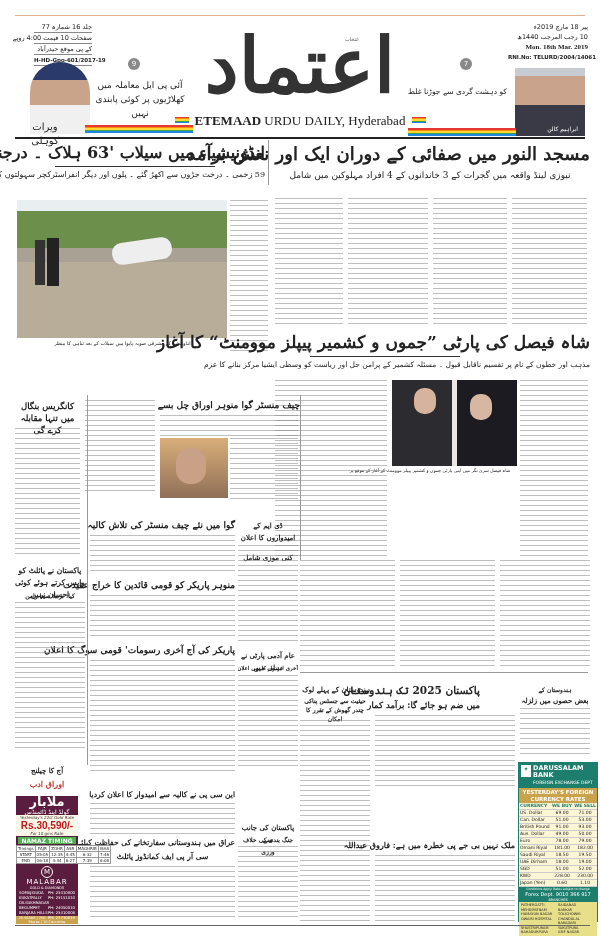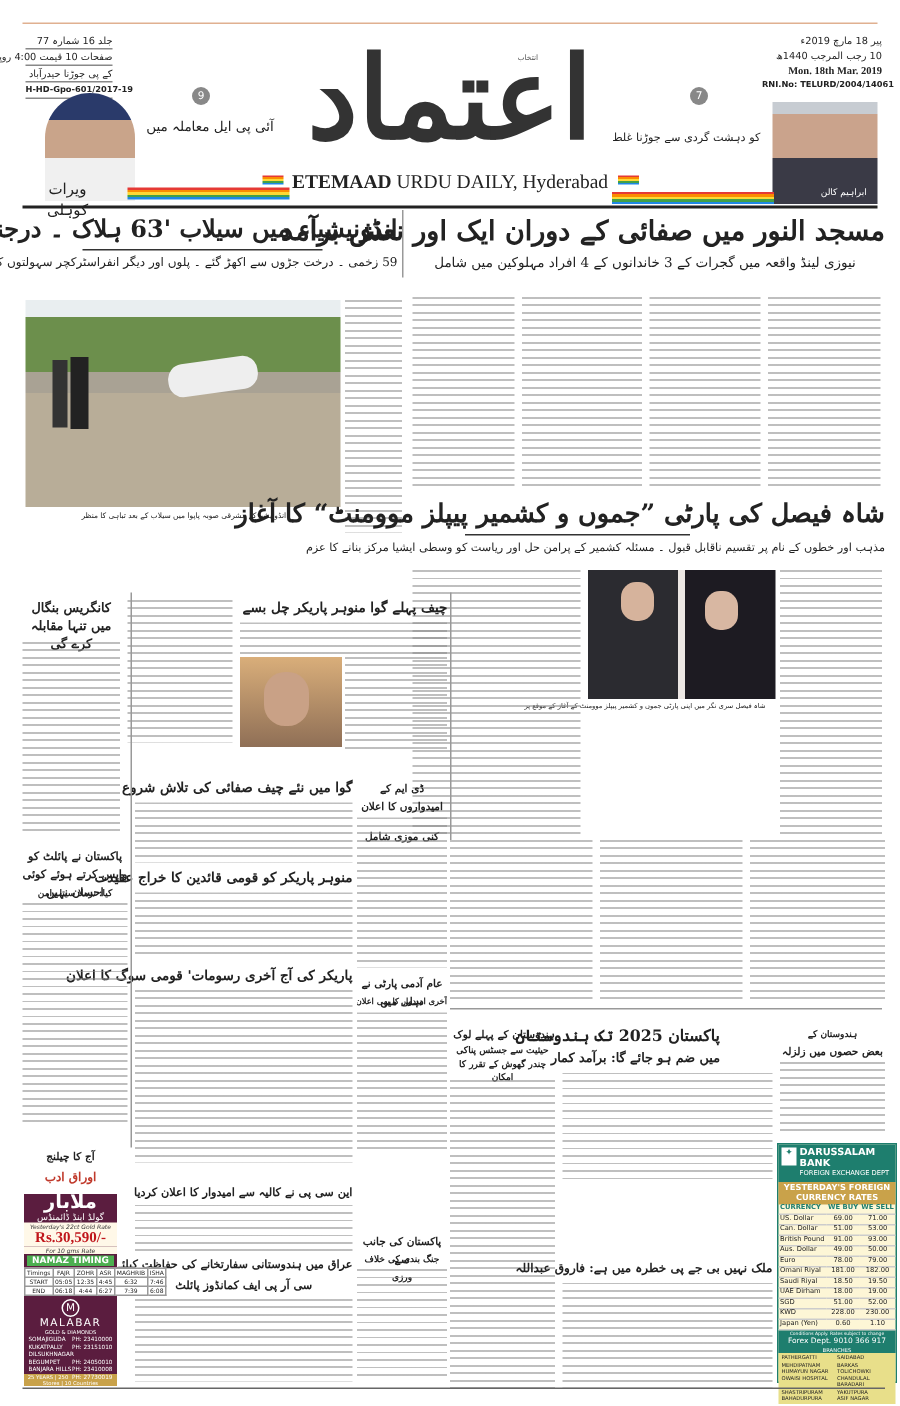--- a/index.html
+++ b/index.html
@@ -1,20 +1,20 @@
 <!DOCTYPE html>
 <html><head>
 <meta charset="utf-8">
 <style>
 *{box-sizing:border-box;margin:0;padding:0}
 body{width:600px;height:937px;background:#fff;font-family:"DejaVu Sans",sans-serif;position:relative;overflow:hidden;color:#222}
 .abs{position:absolute}
 .topline{left:15px;top:15px;width:570px;height:1px;background:#e0b090}
 .meta{font-size:6.5px;line-height:10px;direction:rtl;text-align:right;white-space:nowrap}
-.meta-l{left:17px;top:22px;width:58px}
+.meta-l{left:34px;top:22px;width:58px}
 .meta-l div{border-bottom:1px solid #888}
 .meta-r{right:12px;top:22px;width:80px}
 .meta-r .en{direction:ltr;font-family:Liberation Serif, serif;font-weight:bold;font-size:7px}
 .meta-r .rni{direction:ltr;font-size:5.5px;font-weight:bold}
 .promo{font-size:9px;direction:rtl;text-align:center;line-height:14px;font-family:"DejaVu Serif",serif}
 .photo{background:linear-gradient(180deg,#d9d4cf,#a59a91)}
 .circle{width:12px;height:12px;border-radius:50%;background:#888;color:#fff;font-size:7px;text-align:center;line-height:12px}
 .masthead{left:185px;top:18px;width:230px;height:95px;font-family:"DejaVu Serif",serif;font-size:76px;font-weight:bold;color:#333;text-align:center;line-height:95px;direction:rtl}
 .rainbow{height:8px;background:linear-gradient(180deg,#e53935 0 20%,#fb8c00 20% 40%,#fdd835 40% 60%,#43a047 60% 80%,#1e88e5 80% 100%)}
 .tagline{left:175px;top:113px;width:250px;text-align:center;font-family:"Liberation Serif",serif;font-size:13px;color:#222}
@@ -22,21 +22,21 @@
 .rule{height:2px;background:#222}
 .headline{direction:rtl;text-align:center;font-family:"DejaVu Serif",serif;font-weight:bold;color:#222;white-space:nowrap}
 .sub{direction:rtl;text-align:center;font-family:"DejaVu Serif",serif;font-size:9px;white-space:nowrap}
 .col{direction:rtl;overflow:hidden;font-size:5px;line-height:7.5px;color:#555}
 .txt{background:repeating-linear-gradient(180deg,#8a8a8a 0 1.3px,transparent 1.3px 5px);opacity:.55}
 .smallhead{direction:rtl;text-align:center;font-family:"DejaVu Serif",serif;font-weight:bold;font-size:8.5px;line-height:12px;color:#222}
 .vline{width:1px;background:#999}
 .hline{height:1px;background:#999}
 
 .mal{left:16px;top:796px;width:62px;height:125px;background:#5b1d3f;color:#fff;font-size:5px;text-align:center}
-.mal .rate{background:#fff8e8;color:#c0161b;font-weight:bold;font-size:10px;font-family:Liberation Serif, serif}
+.mal .rate{background:#fff8e8;color:#c0161b;font-weight:bold;font-size:10px;font-family:Liberation Sans, sans-serif}
 .mal .namaz{background:#4caf50;color:#fff;font-weight:bold;font-size:6px;margin:1px 2px}
 .mal table{width:100%;border-collapse:collapse;font-size:4px;background:#fff;color:#222}
 .mal td{border:1px solid #999;padding:0 1px}
 .mal .store{font-size:3.8px;text-align:left;padding:0 3px;line-height:5px}
 
 .bank{left:518px;top:762px;width:80px;height:160px;border:1px solid #1e7e6e;background:#fdf6d6;font-size:4.8px}
 .bank .bh{background:#1e7e6e;color:#fff;font-weight:bold;font-size:6.5px;line-height:7px;padding:2px 2px 2px 14px;position:relative}
 .bank .logo{position:absolute;left:2px;top:2px;width:10px;height:12px;background:#fff;color:#1e7e6e;font-size:6px;text-align:center}
 .bank .yf{background:#c9a24a;color:#fff;font-weight:bold;text-align:center;font-size:5.5px;line-height:6.5px;padding:1px}
 .bank table{width:100%;border-collapse:collapse}
@@ -47,35 +47,36 @@
 .bank .br{background:#e8df8a;font-size:3.5px;line-height:4.5px;padding:1px 2px;display:grid;grid-template-columns:1fr 1fr}
 </style>
 </head>
 <body>
 
 <div class="abs topline"></div>
 
 <div class="abs meta meta-l">
   <div>جلد 16 شمارہ 77</div>
   <div>صفحات 10 قیمت 4:00 روپے</div>
-  <div>کے پی جوڑنا حیدرآباد</div>
+  <div>کے پی موقع حیدرآباد</div>
   <div style="direction:ltr;text-align:left;font-weight:bold;font-size:5.5px">H-HD-Gpo-601/2017-19</div>
 </div>
 
 <div class="abs meta meta-r">
   <div>پیر 18 مارچ 2019ء</div>
   <div>10 رجب المرجب 1440ھ</div>
   <div class="en">Mon. 18th Mar. 2019</div>
   <div class="rni">RNI.No: TELURD/2004/14061</div>
 </div>
 
 <div class="abs photo" style="left:30px;top:62px;width:60px;height:72px;border-radius:30px 30px 0 0;background:linear-gradient(180deg,#2a3a6a 0 25%,#c9a48a 25% 60%,#f0f0f0 60%)"></div>
 <div class="abs circle" style="left:128px;top:58px">9</div>
 <div class="abs promo" style="left:95px;top:78px;width:90px">
   <div>آئی پی ایل معاملہ میں</div>
+  <div>کھلاڑیوں پر کوئی پابندی نہیں</div>
 </div>
 <div class="abs promo" style="left:20px;top:120px;width:50px;font-size:10px">ویرات کوہلی</div>
 <div class="abs rainbow" style="left:85px;top:125px;width:108px"></div>
 
 <div class="abs masthead">اعتماد</div>
 <div class="abs" style="left:345px;top:36px;font-size:5px;color:#555">انتخاب‌‌‌</div>
 <div class="abs tagline">
   <b>ETEMAAD</b>
   <span>URDU DAILY, Hyderabad</span>
 </div>
@@ -120,32 +121,32 @@
   <div style="position:absolute;left:78px;top:14px;width:22px;height:26px;background:#d8b7a2;border-radius:10px"></div>
 </div>
 <div class="abs sub" style="left:340px;top:468px;width:180px;font-size:4.5px;white-space:normal">شاہ فیصل سری نگر میں اپنی پارٹی جموں و کشمیر پیپلز موومنٹ کے آغاز کے موقع پر</div>
 <div class="abs col txt" style="left:520px;top:380px;width:68px;height:180px"></div>
 <div class="abs col txt" style="left:275px;top:380px;width:112px;height:180px"></div>
 <div class="abs col txt" style="left:300px;top:560px;width:95px;height:110px"></div>
 <div class="abs col txt" style="left:400px;top:560px;width:95px;height:110px"></div>
 <div class="abs col txt" style="left:500px;top:560px;width:90px;height:110px"></div>
 <div class="abs hline" style="left:300px;top:672px;width:288px"></div>
 
-<div class="abs headline" style="left:160px;top:400px;width:140px;font-size:9px">چیف پہلے گوا منوہر پاریکر چل بسے</div>
+<div class="abs headline" style="left:160px;top:400px;width:140px;font-size:9px">چیف منسٹر گوا منوہر اوراق چل بسے</div>
 <div class="abs col txt" style="left:160px;top:415px;width:138px;height:22px"></div>
 <div class="abs" style="left:160px;top:438px;width:68px;height:60px;background:linear-gradient(180deg,#d9ae7a,#8f6f56)">
   <div style="position:absolute;left:16px;top:10px;width:30px;height:36px;background:#c9a186;border-radius:14px"></div>
 </div>
 <div class="abs col txt" style="left:230px;top:438px;width:68px;height:62px"></div>
 
 <div class="abs smallhead" style="left:15px;top:400px;width:65px;white-space:normal">کانگریس بنگال میں تنہا مقابلہ کرے گی</div>
 <div class="abs col txt" style="left:15px;top:428px;width:65px;height:130px"></div>
 <div class="abs col txt" style="left:85px;top:400px;width:70px;height:95px"></div>
 
-<div class="abs headline" style="left:90px;top:520px;width:145px;font-size:9px">گوا میں نئے چیف صفائی کی تلاش شروع</div>
+<div class="abs headline" style="left:90px;top:520px;width:145px;font-size:9px">گوا میں نئے چیف منسٹر کی تلاش کالیہ</div>
 <div class="abs col txt" style="left:90px;top:535px;width:145px;height:40px"></div>
 <div class="abs headline" style="left:90px;top:580px;width:145px;font-size:9px">منوہر پاریکر کو قومی قائدین کا خراج عقیدت</div>
 <div class="abs col txt" style="left:90px;top:595px;width:145px;height:45px"></div>
 <div class="abs headline" style="left:90px;top:645px;width:145px;font-size:9px">پاریکر کی آج آخری رسومات' قومی سوگ کا اعلان</div>
 <div class="abs col txt" style="left:90px;top:660px;width:145px;height:115px"></div>
 
 <div class="abs smallhead" style="left:238px;top:520px;width:60px;font-size:7px">ڈی ایم کے امیدواروں کا اعلان</div>
 <div class="abs smallhead" style="left:238px;top:552px;width:60px;font-size:7px">کنی موزی شامل</div>
 <div class="abs col txt" style="left:238px;top:545px;width:60px;height:100px"></div>
 <div class="abs smallhead" style="left:238px;top:650px;width:60px;font-size:7px">عام آدمی پارٹی نے دہلی میں</div>

